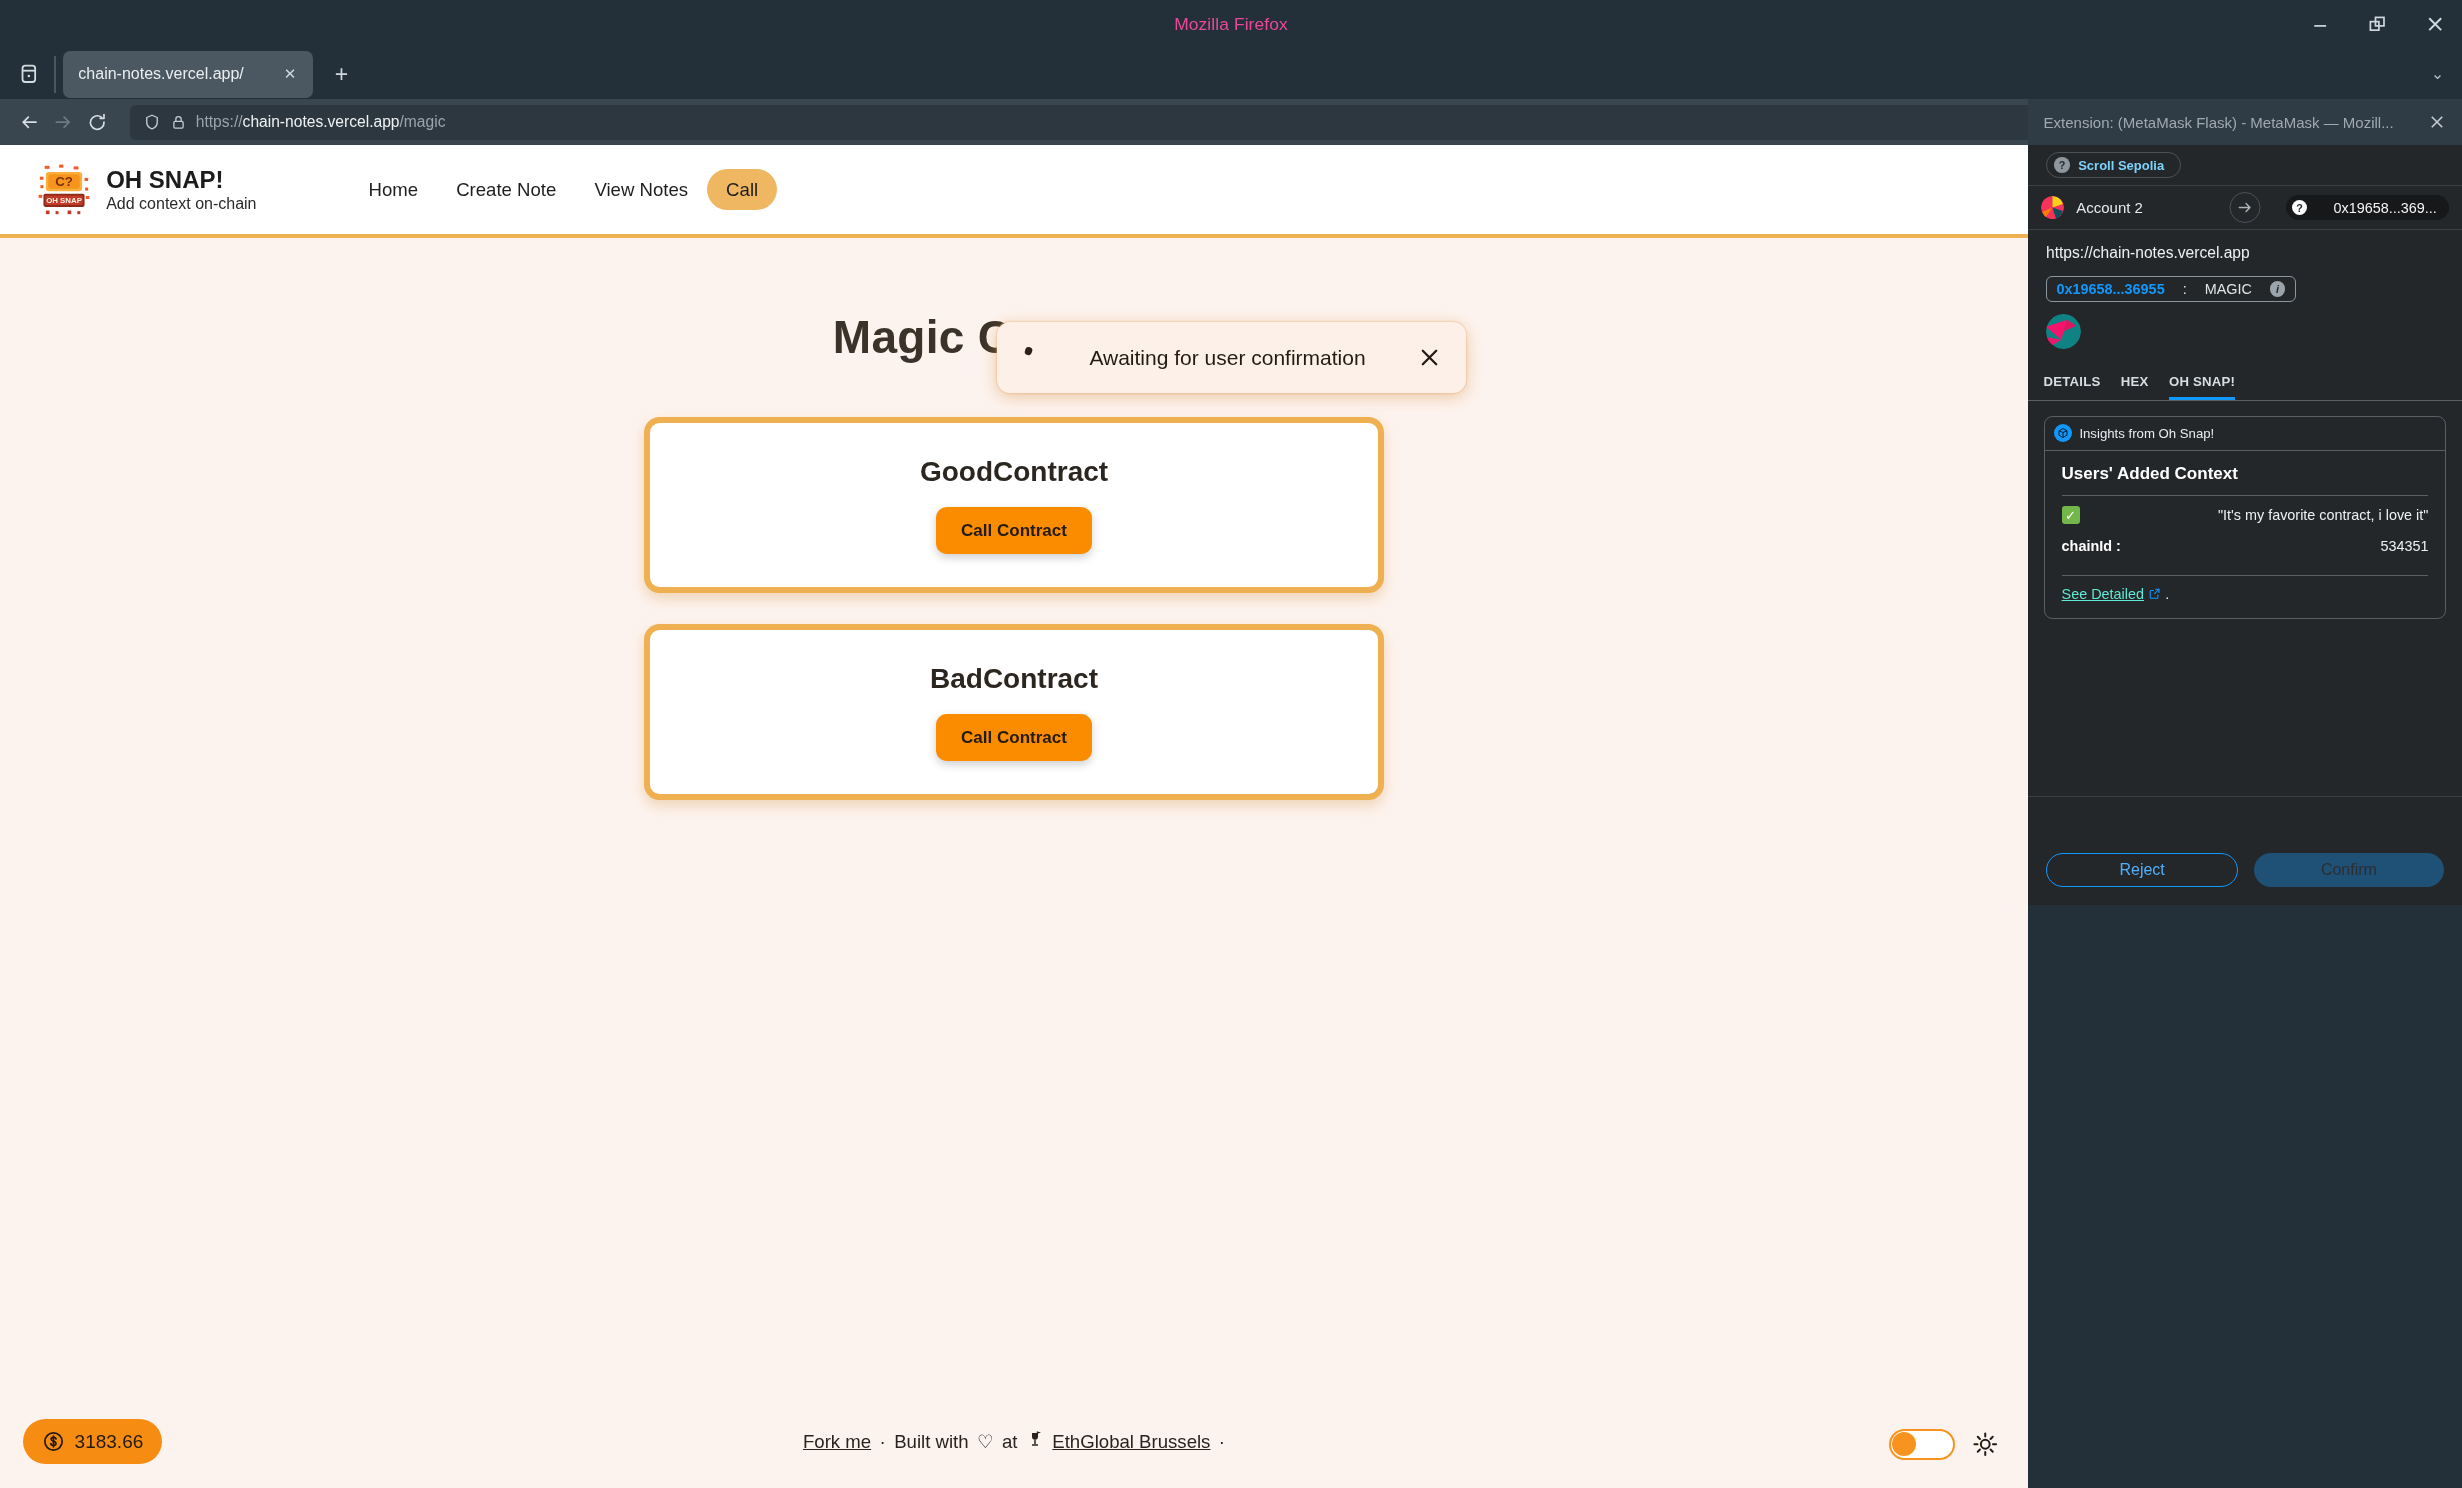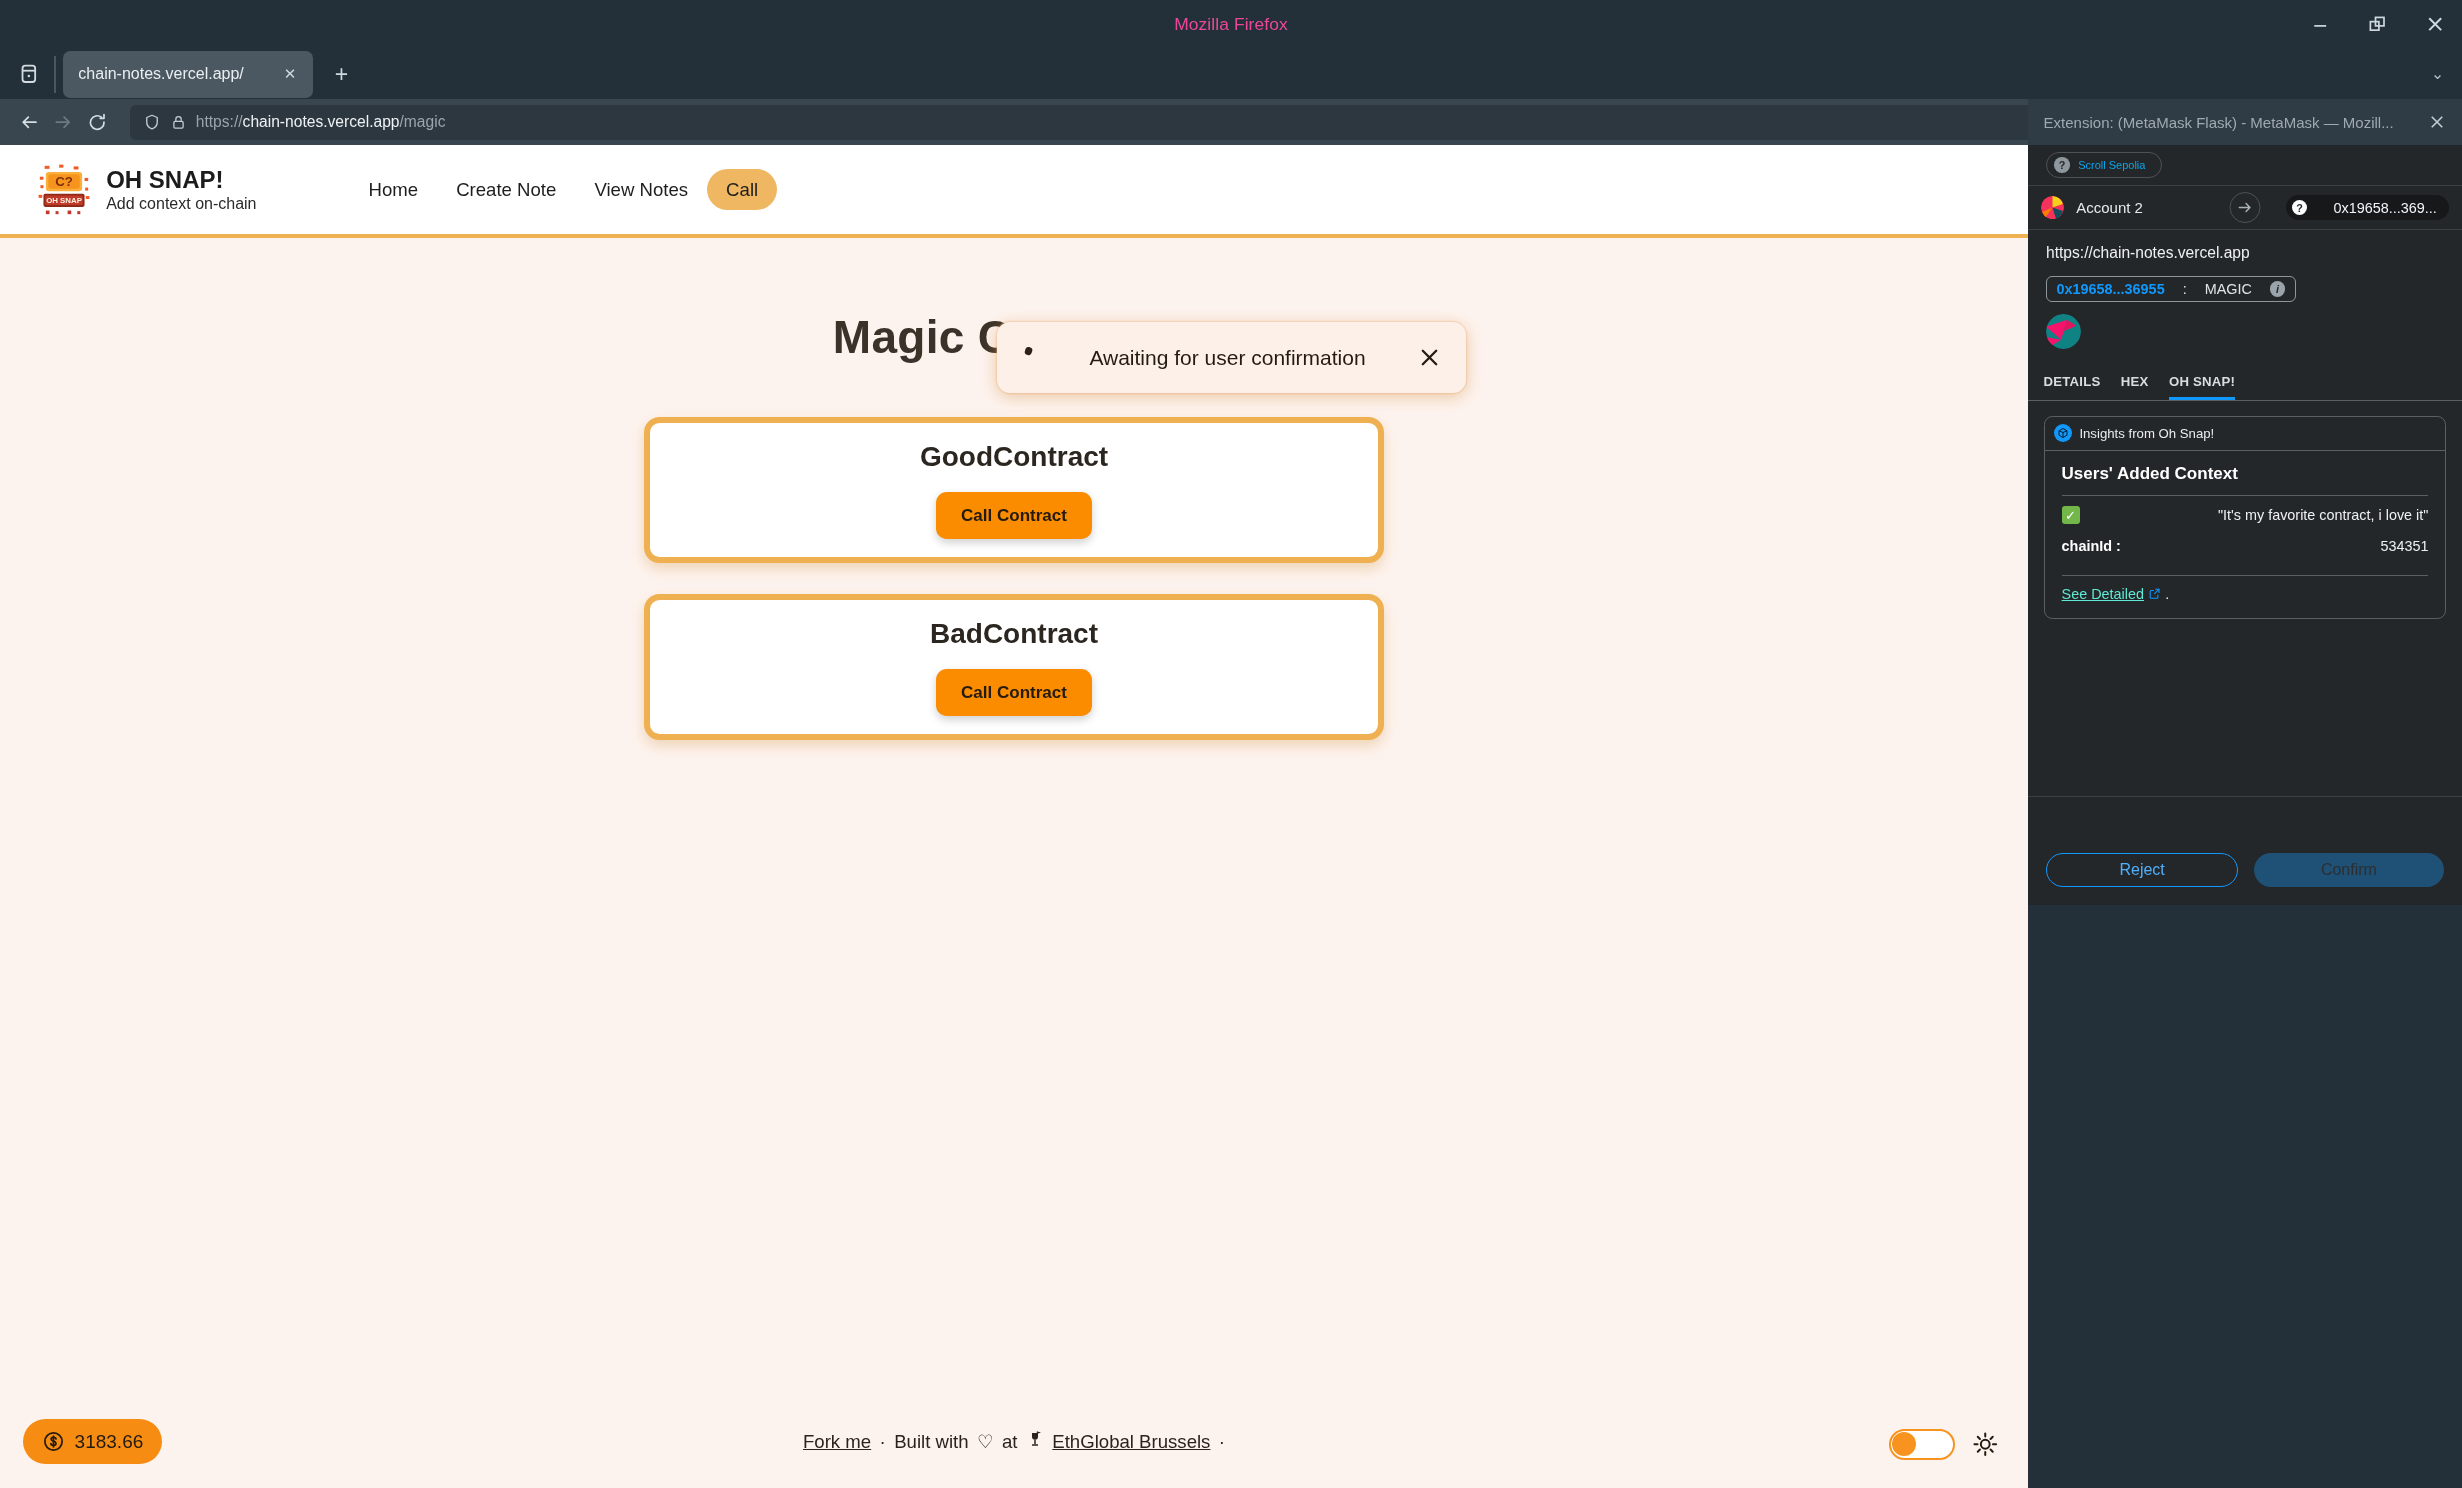--- a/index.html
+++ b/index.html
@@ -131,21 +131,21 @@
     cursor: pointer; color: #241c14;
   }
 
   
   .main-title {
     text-align: center; font-size: 46px; font-weight: 800; color: #3b3229;
     margin-top: 72px; letter-spacing: 0.3px;
   }
   .cards { margin-top: 53px; display: flex; flex-direction: column; align-items: center; gap: 31px; }
   .contract-card {
-    width: 740px; height: 146px;
+    width: 740px; height: 176px;
     background: #ffffff;
     border: 6.6px solid #eeb051; border-radius: 15.6px;
     box-shadow: 0 6px 13.2px rgba(214,158,82,.35);
     display: flex; flex-direction: column; align-items: center; justify-content: center;
   }
   .contract-name { font-size: 28px; font-weight: 700; color: #2c2620; }
   .call-btn {
     margin-top: 19px;
     background: #fb8c00; color: #231a10;
     font-size: 17px; font-weight: 700;
@@ -201,21 +201,21 @@
   .mm-net-pill {
     display: flex; align-items: center; gap: 8.4px;
     border: 1.2px solid #4d5257; border-radius: 601px;
     padding: 4.2px 15.6px 4.2px 7.2px; cursor: pointer;
   }
   .mm-net-dot {
     width: 15.6px; height: 15.6px; border-radius: 50%; background: #8e979e;
     color: #24272a; font-size: 10.8px; font-weight: 700;
     display:flex; align-items:center; justify-content:center;
   }
-  .mm-net-name { color: #0ea5e9; font-size: 11px; }
+  .mm-net-name { color: #7dd3fc; font-size: 13px; font-weight: bold; }
 
   .mm-account-row {
     height: 45px; border-top: 1.2px solid #3b4044; border-bottom: 1.2px solid #3b4044;
     display: flex; align-items: center; padding: 0 13.2px 0 13.2px; position: relative;
   }
   .mm-avatar { width: 23px; height: 23px; border-radius: 50%; overflow: hidden; flex:0 0 auto;}
   .mm-account-name { color: #e6eaed; font-size: 15px; margin-left: 12px; }
   .mm-arrow-circle {
     position: absolute; left: 50%; transform: translateX(-50%);
     width: 31px; height: 31px; border-radius: 50%; border: 1.2px solid #4d5257;

